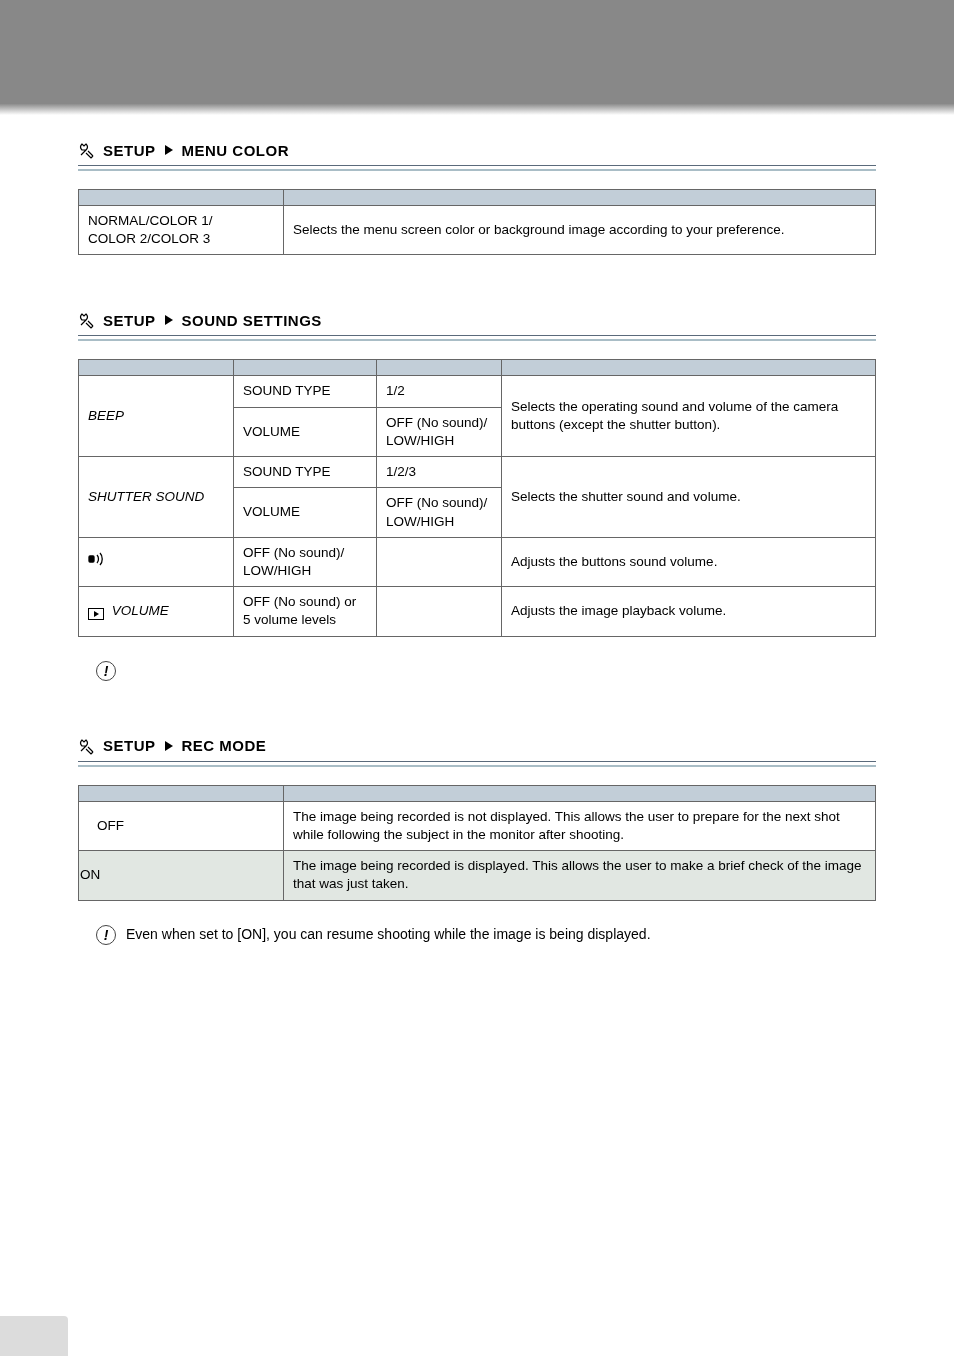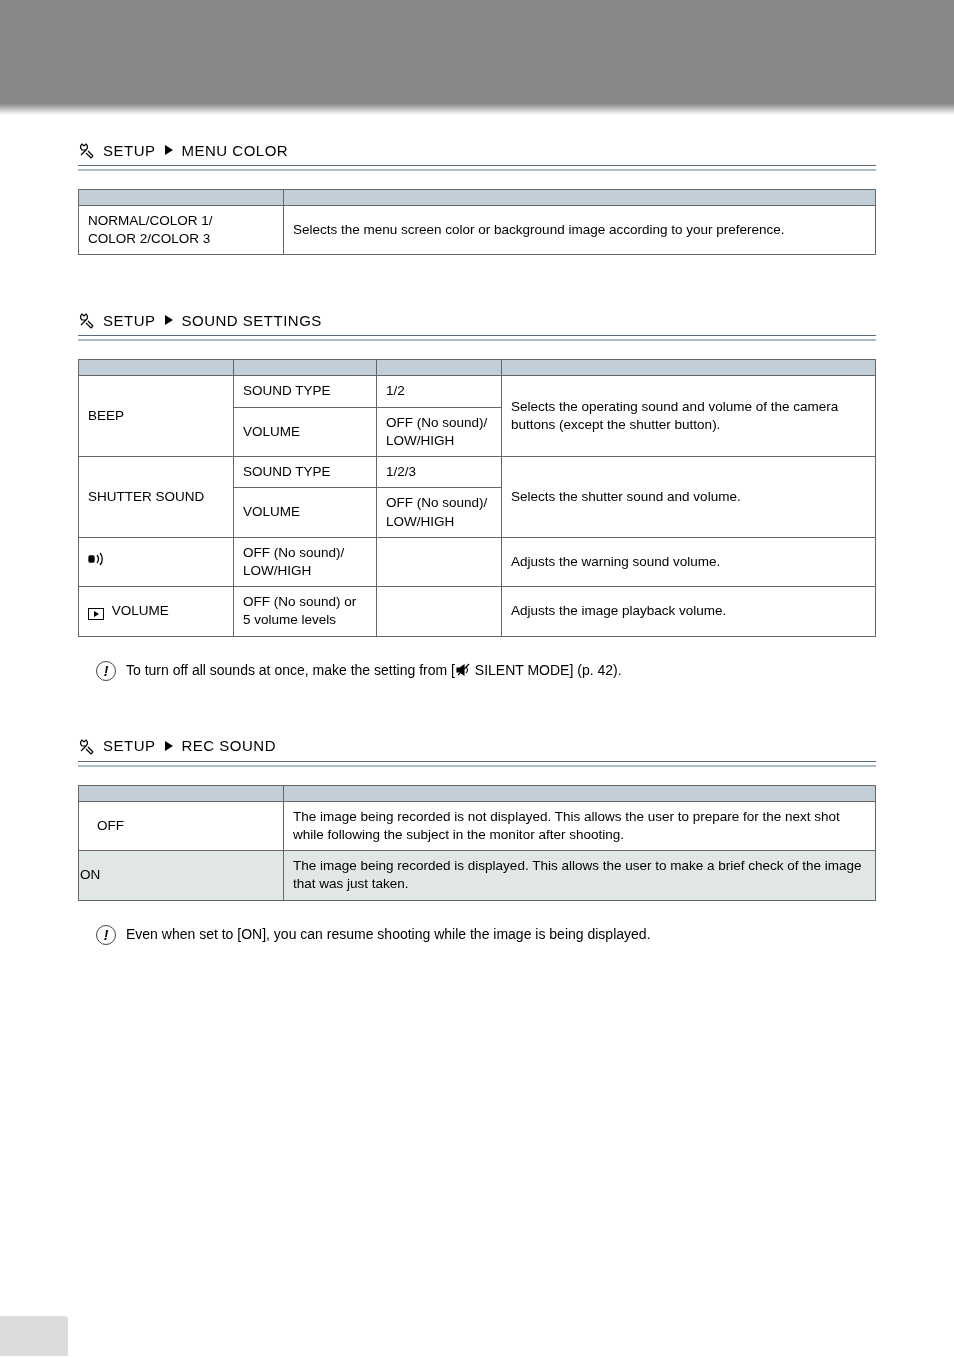--- a/index.html
+++ b/index.html
@@ -37,21 +37,21 @@
     }
     .tool-icon svg { width: 18px; height: 18px; }
     .arrow-right {
       display: inline-block;
       width: 0; height: 0;
       border-top: 5px solid transparent;
       border-bottom: 5px solid transparent;
       border-left: 8px solid #000;
       margin: 0 2px;
     }
-    .setup-title { letter-spacing: 0.5px; }
+    .setup-title { letter-spacing: 0.5px; font-weight: bold; }
     .double-rule {
       height: 6px;
       margin-top: -14px;
       margin-bottom: 18px;
       border-top: 1px solid #5b6a7b;
       position: relative;
     }
     .double-rule::after {
       content: "";
       position: absolute;
@@ -72,21 +72,21 @@
     }
     table.menu-table td {
       border: 1px solid #666;
       padding: 6px 9px;
       vertical-align: middle;
       background: #fff;
       line-height: 1.35;
     }
     table.menu-table tr.on-row td { background: #e1e7e2; }
     .col1-narrow { width: 205px; }
-    .col1-med { width: 155px; }
+    .col1-med { width: 155px; font-style: italic; }
     .col2-med { width: 143px; }
     .col3-med { width: 125px; }
     .note {
       display: flex;
       align-items: flex-start;
       gap: 10px;
       margin-top: 24px;
       margin-left: 18px;
       font-size: 14px;
       line-height: 1.4;
@@ -228,60 +228,51 @@
                   <rect x="1" y="4" width="5" height="6" rx="1" fill="#000"></rect>
                   <path d="M9 3 C11 5 11 9 9 11"></path>
                   <path d="M12 1 C15 4 15 10 12 13"></path>
                 </g>
               </svg>
         </span>
       </td>
       <td class="col2-med" style="white-space:pre-line;">OFF (No sound)/
 LOW/HIGH</td>
       <td class="col3-med"></td>
-      <td>Adjusts the warning sound volume.</td>
+      <td>Adjusts the buttons sound volume.</td>
     </tr>
     <tr>
       <td class="col1-med">
         <span class="play-box">
               <span class="tri"></span>
             </span><span> VOLUME</span>
       </td>
       <td class="col2-med">OFF (No sound) or 5 volume levels</td>
       <td class="col3-med"></td>
       <td>Adjusts the image playback volume.</td>
     </tr>
   </tbody>
     </table>
 
   <div class="note">
     <span class="bang">!</span>
-    <span>
-      <span>To turn off all sounds at once, make the setting from [</span><span class="silent-icon"><svg width="16" height="14" viewBox="0 0 16 14">
-            <g stroke="#000" stroke-width="1.1" fill="none">
-              <path d="M2 5 L5 5 L9 2 L9 12 L5 9 L2 9 Z" fill="#000"></path>
-              <path d="M11 4 C13 6 13 8 11 10"></path>
-              <line x1="3" y1="12" x2="14" y2="1"></line>
-            </g>
-          </svg></span><span> SILENT MODE] (p. 42).</span>
-    </span>
   </div>
 
   <div class="section-header gap-above">
     <span class="tool-icon">
       <svg viewBox="0 0 18 18">
           <g stroke="#000" stroke-width="1.2" fill="none">
             <path d="M3 14 L8 9 M8 9 C10 7 10 5 8 3 L6 5 L4 3 C2 5 2 7 4 9 Z"></path>
             <path d="M10 10 L15 15 M15 15 L13 17 L8 12"></path>
           </g>
         </svg>
     </span>
     <span class="setup-title">SETUP</span>
     <span class="arrow-right"></span>
-    <span class="setup-title">REC SOUND</span>
+    <span class="setup-title">REC MODE</span>
   </div>
   <div class="double-rule"></div>
 
   <table class="menu-table">
     <tbody>
         <tr>
           <th class="col1-narrow"></th>
           <th></th>
         </tr>
     <tr>

